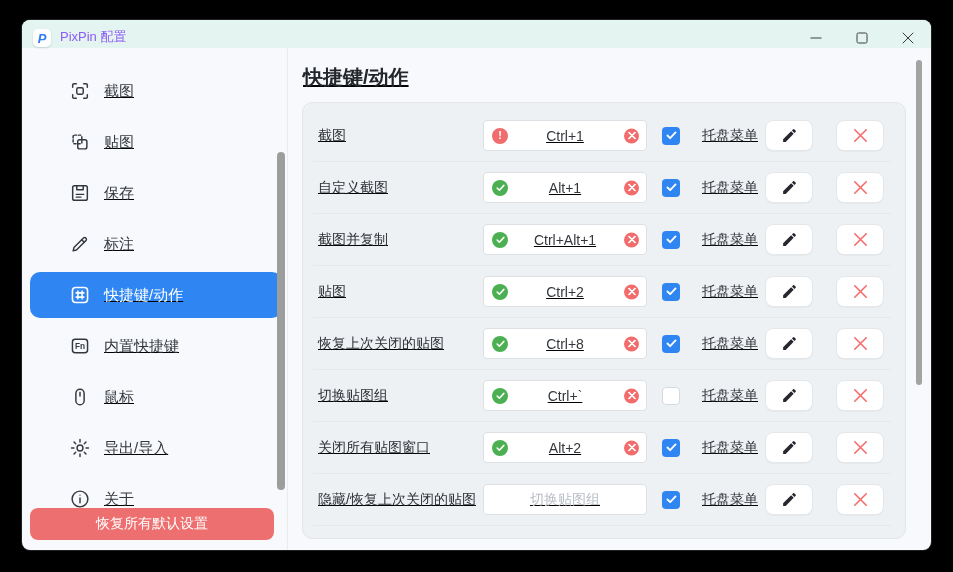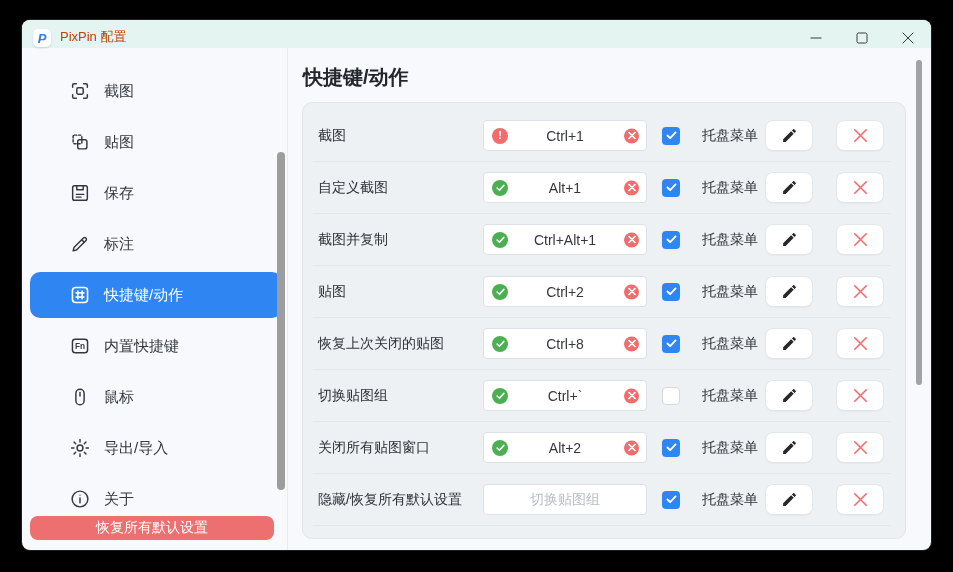--- a/index.html
+++ b/index.html
@@ -18,41 +18,41 @@
     height:28px;background:#e4f5f1;display:flex;align-items:center;
     padding-left:11px;position:relative;
   }
   .app-logo{
     width:18px;height:18px;background:#fff;border-radius:5px;
     box-shadow:0 1px 2px rgba(0,0,0,0.15);
     display:flex;align-items:center;justify-content:center;
     font-size:13px;font-weight:bold;font-style:italic;color:#2e7cf0;
     margin-top:8px;
   }
-  .app-title{font-size:13px;color:#c2410c;margin-left:9px;margin-top:6px;}
+  .app-title{font-size:13px;color:#8b5cf6;margin-left:9px;margin-top:6px;}
   .win-controls{position:absolute;right:8px;top:3px;display:flex;gap:16px;}
   .win-btn{width:30px;height:30px;display:flex;align-items:center;justify-content:center;}
   
-  .content{display:flex;height:502px;}
+  .content{display:flex;height:502px;text-decoration:underline;}
   
   .sidebar{
     width:266px;flex:none;position:relative;border-right:1px solid #e9ebef;
     padding-top:20px;box-sizing:border-box;
   }
   .side-item{
     height:46px;margin:0 5px 5px 8px;border-radius:10px;
     display:flex;align-items:center;padding-left:15px;gap:13px;
     color:#33383e;cursor:default;
   }
   .side-item .side-label{font-size:15px;}
   .side-item.selected{background:#2f86f3;color:#fff;}
   .side-icon{width:22px;height:22px;flex:none;display:flex;margin-left:24px;}
   .side-icon svg{width:22px;height:22px;}
   .reset-btn{
-    position:absolute;left:8px;right:13px;bottom:10px;height:24px;
+    position:absolute;left:8px;right:13px;bottom:10px;height:32px;
     background:#ee6f6f;border:none;border-radius:8px;color:#fff;font-size:14px;
     display:flex;align-items:center;justify-content:center;
     font-family:"Liberation Sans","DejaVu Sans",sans-serif;
   }
   .side-scrollbar{
     position:absolute;right:2px;top:104px;width:8px;height:338px;
     background:#9d9d9d;border-radius:4px;
   }
   
   .main{flex:1;position:relative;padding:17px 0 0 14px;box-sizing:border-box;}
@@ -448,21 +448,21 @@
         <path d="M20.8 6.8c.4-.4.4-1 0-1.4l-2.2-2.2a1 1 0 0 0-1.4 0l-1.8 1.8 3.6 3.6 1.8-1.8z" fill="#26262e"></path>
       </svg>
     </div>
     <div class="sq-btn btn-del">
       <svg width="17" height="17" viewBox="0 0 16 16">
                   <path d="M2.6 2.6l10.8 10.8M13.4 2.6L2.6 13.4" stroke="#f56b6b" stroke-width="1.5" stroke-linecap="round"></path>
                 </svg>
     </div>
   </div>
             <div class="hk-row">
-    <span class="hk-label">隐藏/恢复所有默认设置</span>
+    <span class="hk-label">隐藏/恢复上次关闭的贴图</span>
     <div class="hk-input">
 
       <span class="hk-value placeholder">切换贴图组</span>
 
     </div>
     <span class="tray-check checked">
                 <svg width="11" height="9" viewBox="0 0 12 10" fill="none">
                   <path d="M1.5 5l3 3 6-6.5" stroke="#fff" stroke-width="2" stroke-linecap="round" stroke-linejoin="round"></path>
                 </svg>
               </span>

